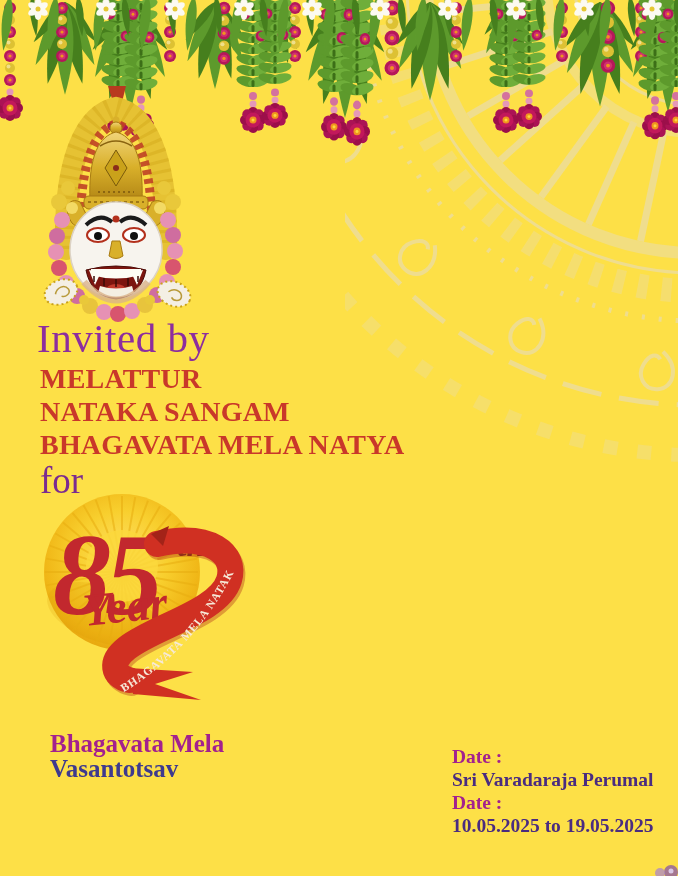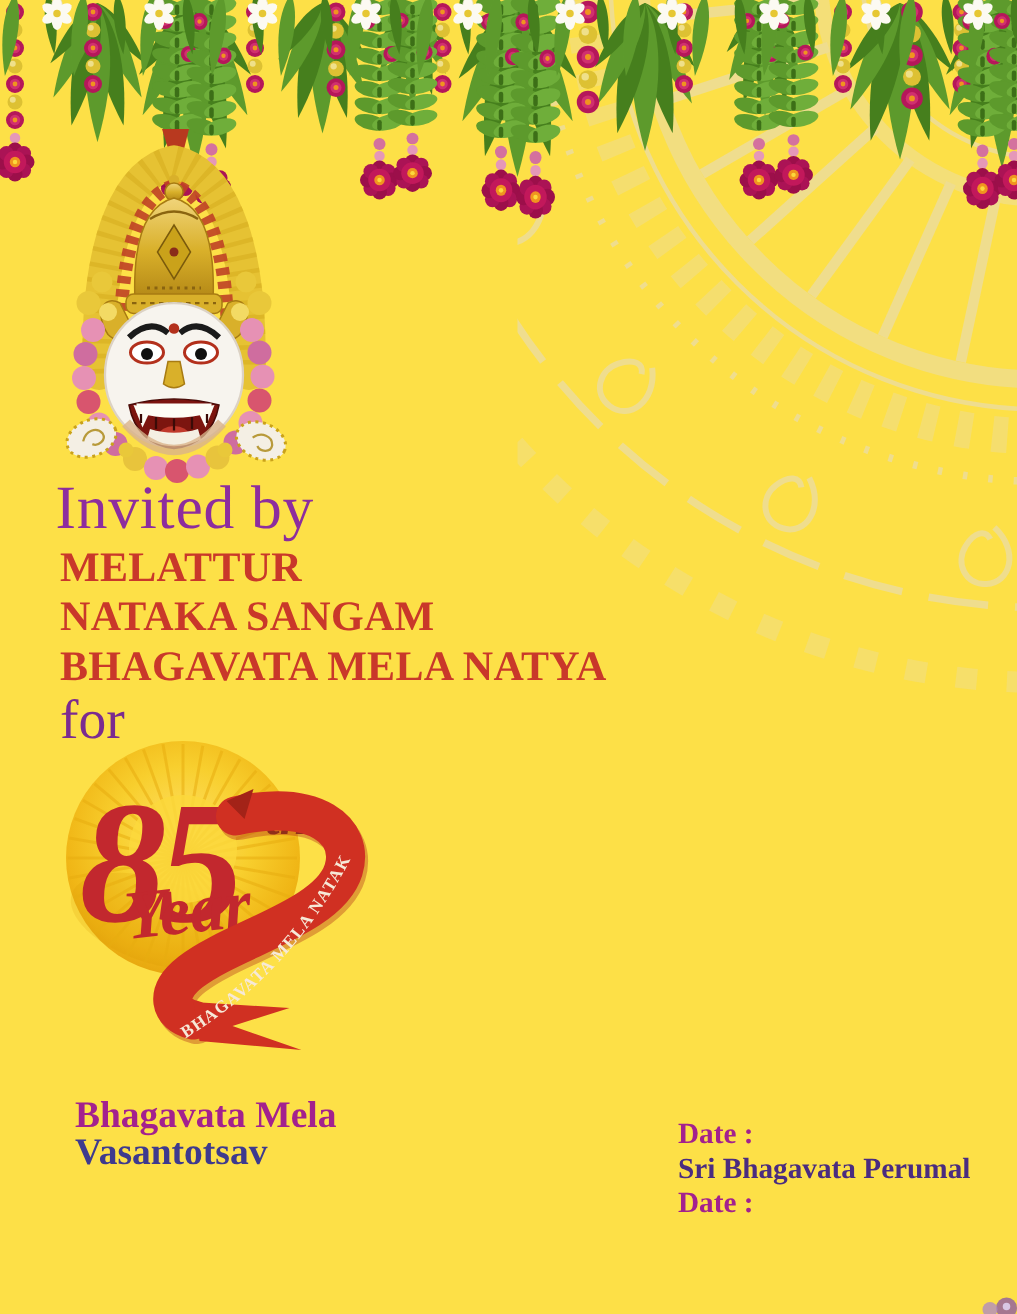--- a/index.html
+++ b/index.html
@@ -355,22 +355,23 @@
     </g>
   </svg>
 
   <div class="abs titleblk">
     <div class="magenta">Bhagavata Mela</div>
     <div class="indigo">Vasantotsav</div>
   </div>
 
   <div class="abs details">
     <div class="lbl">Date :</div>
-    <div class="val">Sri Bhagavata Perumal</div>
+    <div class="val">Sri Varadaraja Perumal</div>
     <div class="lbl">Date :</div>
+    <div class="val">10.05.2025 to 19.05.2025</div>
   </div>
 
   <svg class="abs cornerflower" width="26" height="18" viewBox="0 0 26 18">
     <circle cx="19" cy="14" r="7" fill="#8e5ca3" opacity=".8"></circle>
     <circle cx="8" cy="15" r="5" fill="#b08cc0" opacity=".8"></circle>
     <circle cx="19" cy="13" r="2.5" fill="#d9c7e4"></circle>
   </svg>
 
 </div>
 

